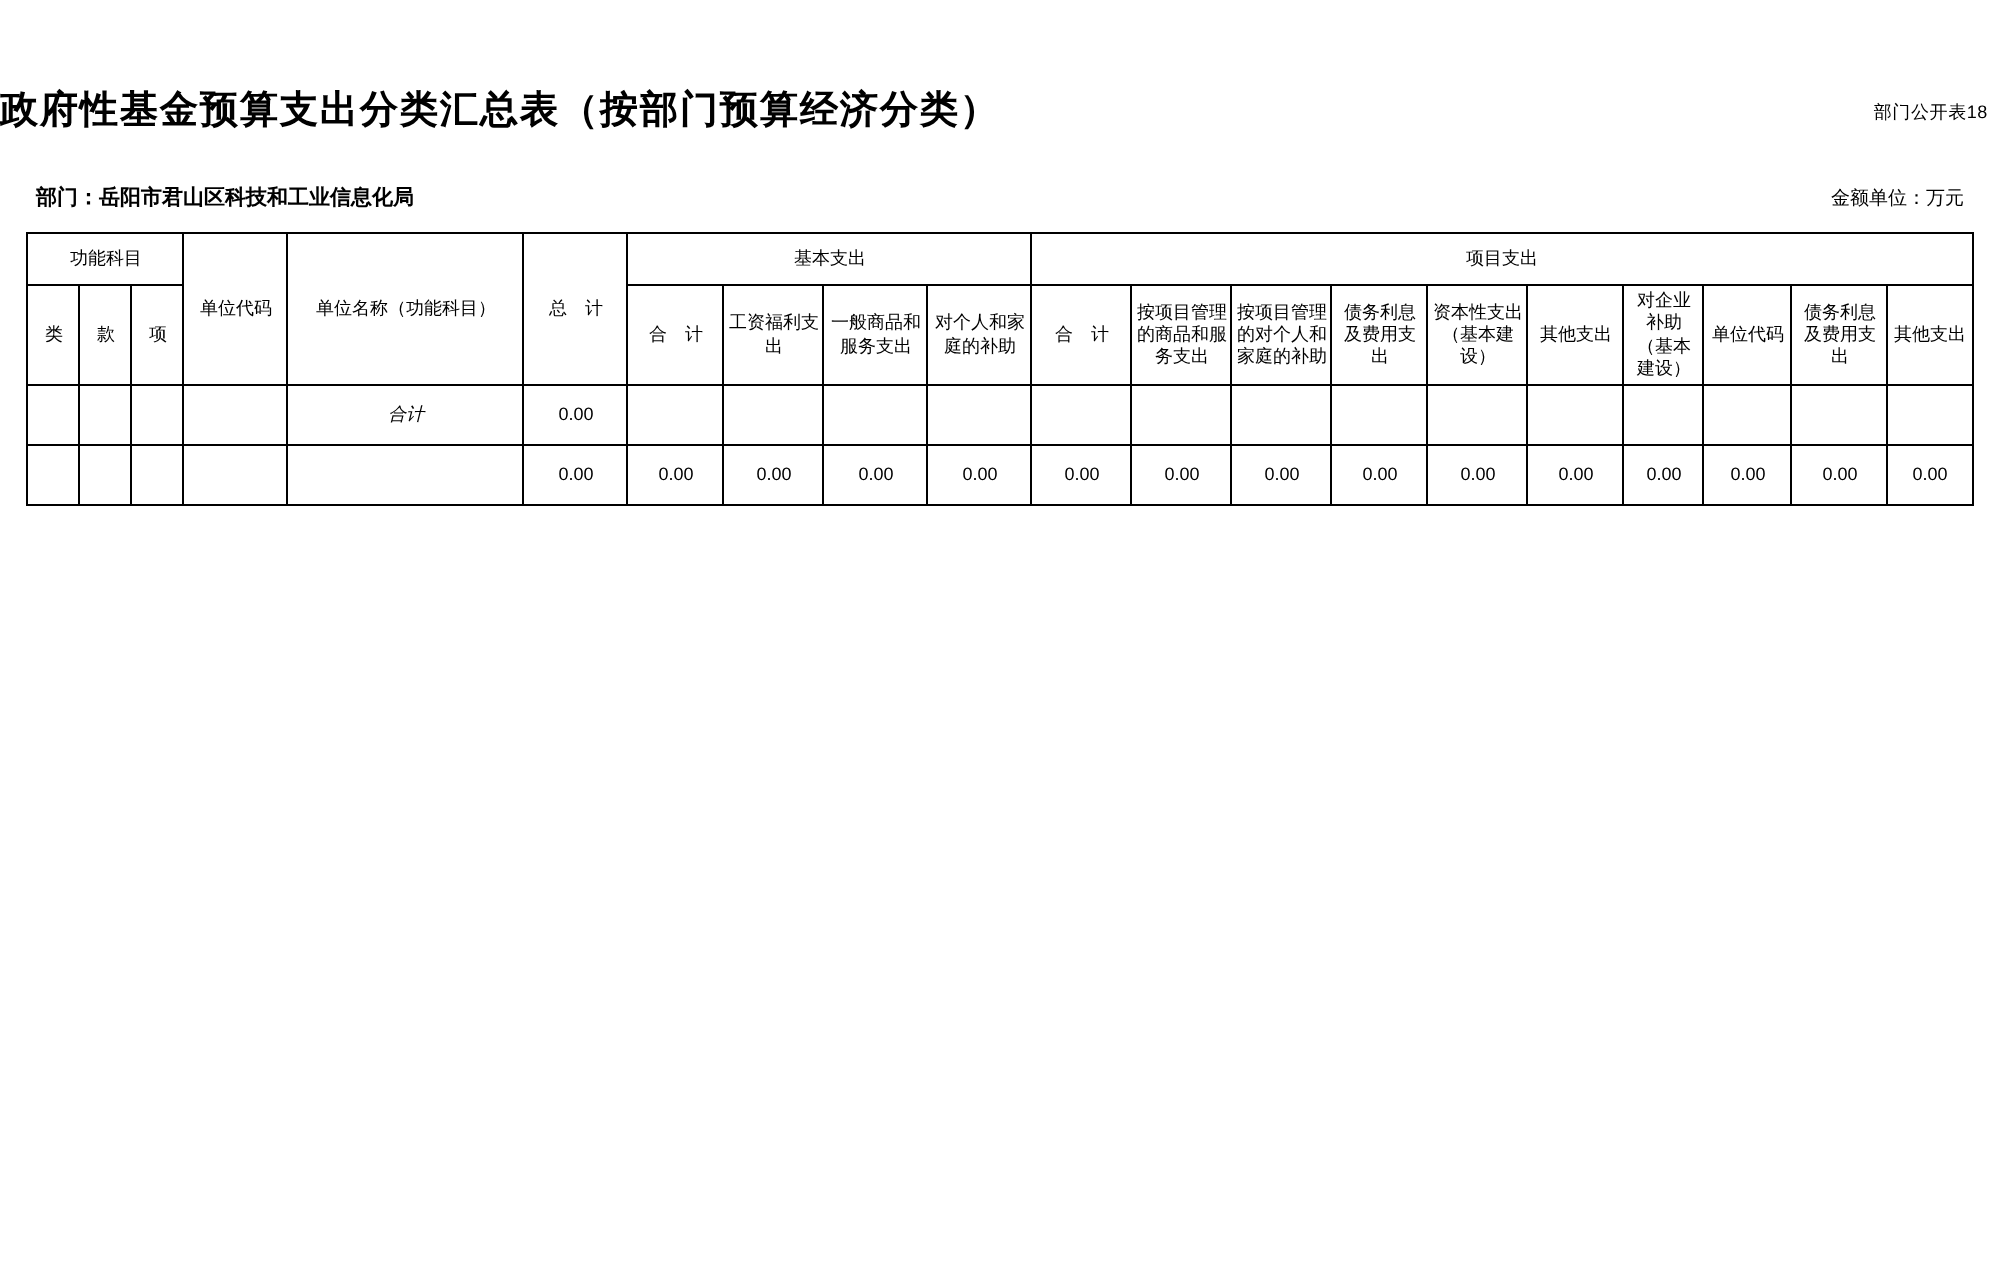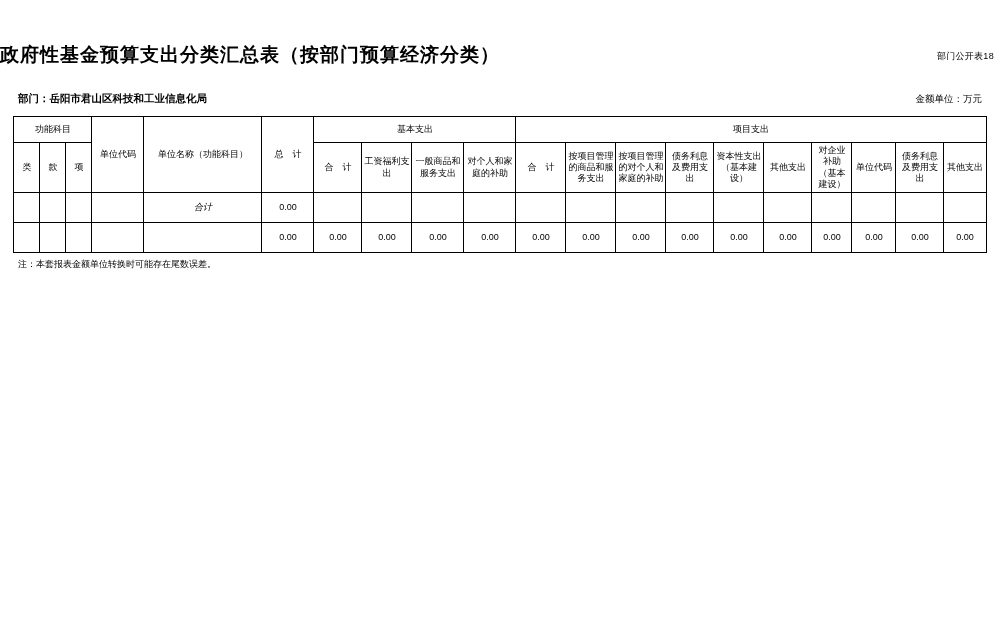--- a/index.html
+++ b/index.html
@@ -189,15 +189,14 @@
         <td class="num">0.00</td>
         <td class="num">0.00</td>
         <td class="num">0.00</td>
         <td class="num">0.00</td>
         <td class="num">0.00</td>
         <td class="num">0.00</td>
       </tr>
     </tbody>
   </table>
 
-  <div class="note">注：本套报表金额单位转换时可能存在尾数误差。</div>
 
 </div>
 
 </body></html>

